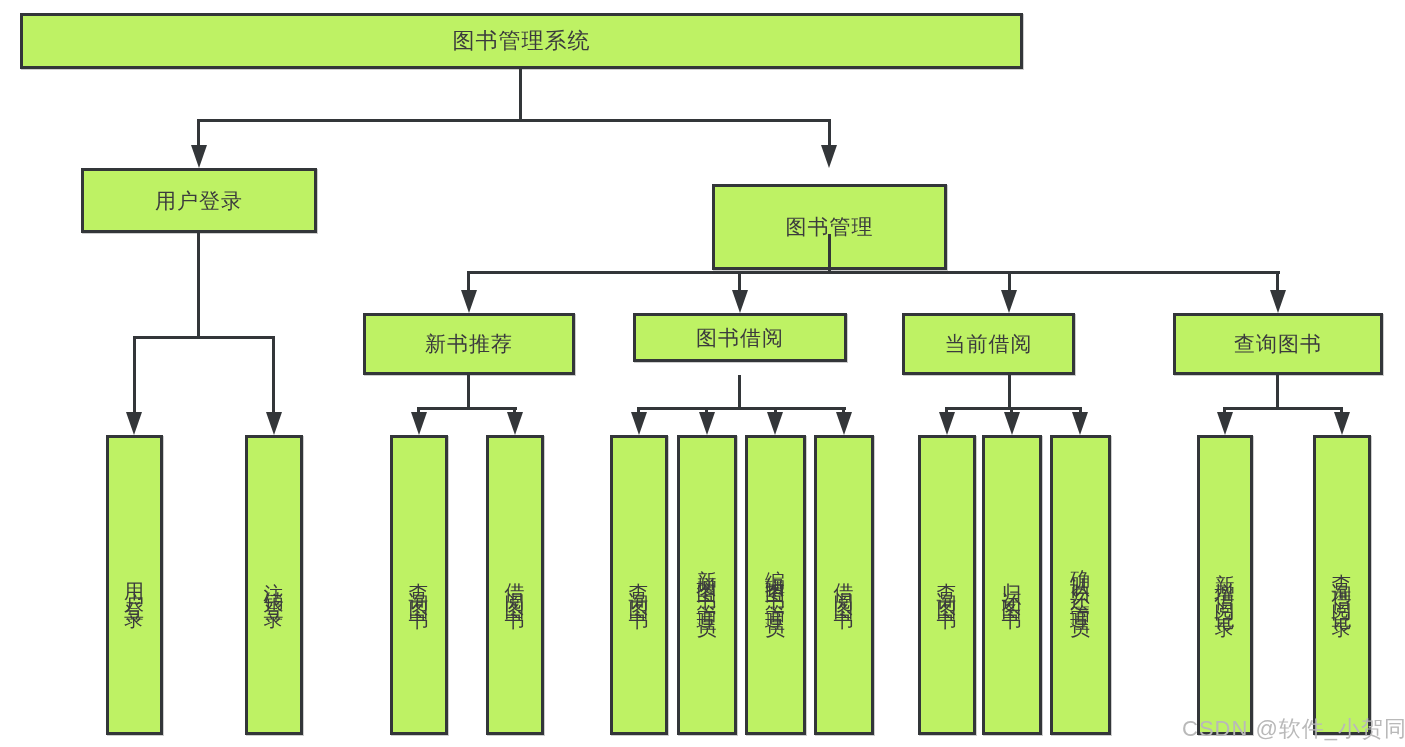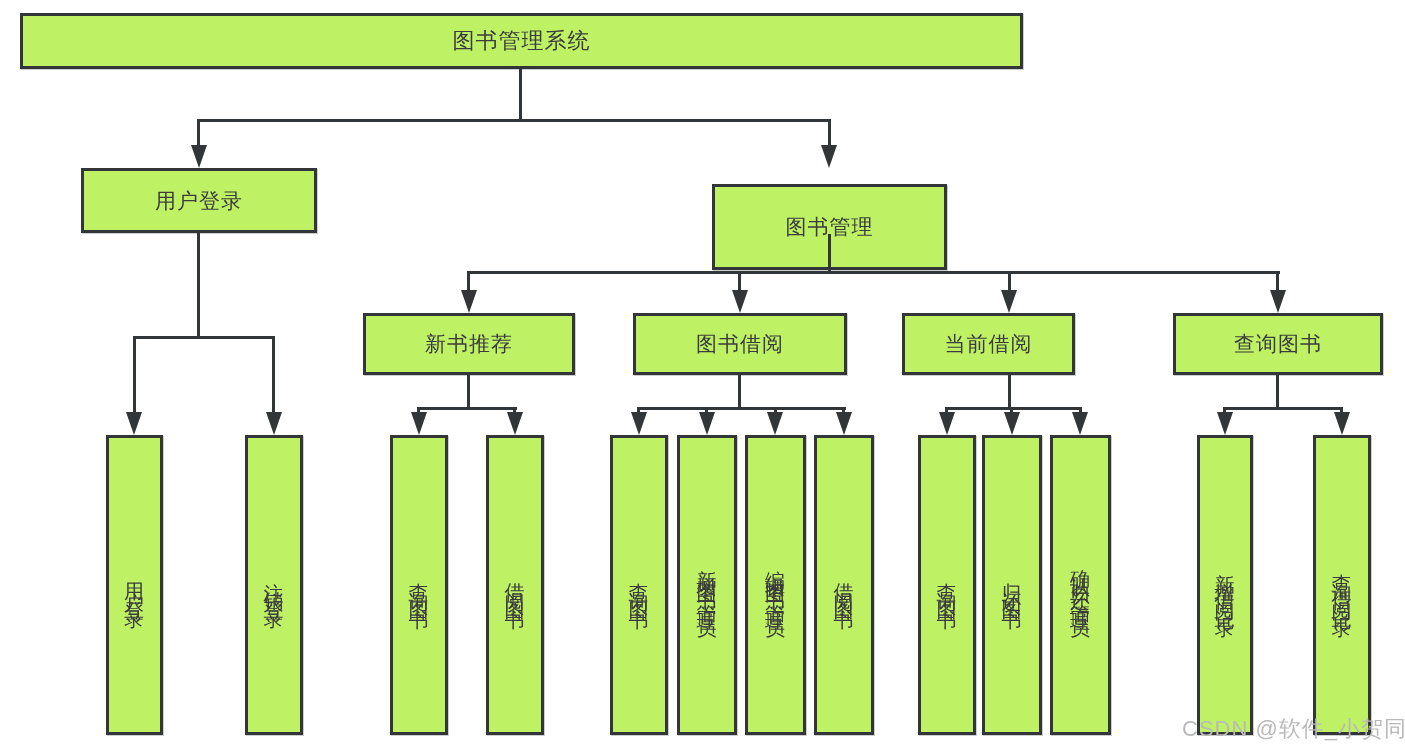--- a/index.html
+++ b/index.html
@@ -87,21 +87,21 @@
   <div class="line" style="left:1008px;top:271px;width:3px;height:22px"></div>
   <div class="line" style="left:1276px;top:271px;width:3px;height:22px"></div>
   <div class="arrow" style="left:461px;top:290px"></div>
   <div class="arrow" style="left:732px;top:290px"></div>
   <div class="arrow" style="left:1001px;top:290px"></div>
   <div class="arrow" style="left:1270px;top:290px"></div>
 
   <div class="box h" style="left:363px;top:313px;width:212px;height:62px">
     <span class="lbl">新书推荐</span>
   </div>
-  <div class="box h" style="left:633px;top:313px;width:214px;height:62px">
+  <div class="box h" style="left:633px;top:313px;width:214px;height:49px">
     <span class="lbl">图书借阅</span>
   </div>
   <div class="box h" style="left:902px;top:313px;width:173px;height:62px">
     <span class="lbl">当前借阅</span>
   </div>
   <div class="box h" style="left:1173px;top:313px;width:210px;height:62px">
     <span class="lbl">查询图书</span>
   </div>
 
   <div class="line" style="left:467px;top:375px;width:3px;height:35px"></div>

